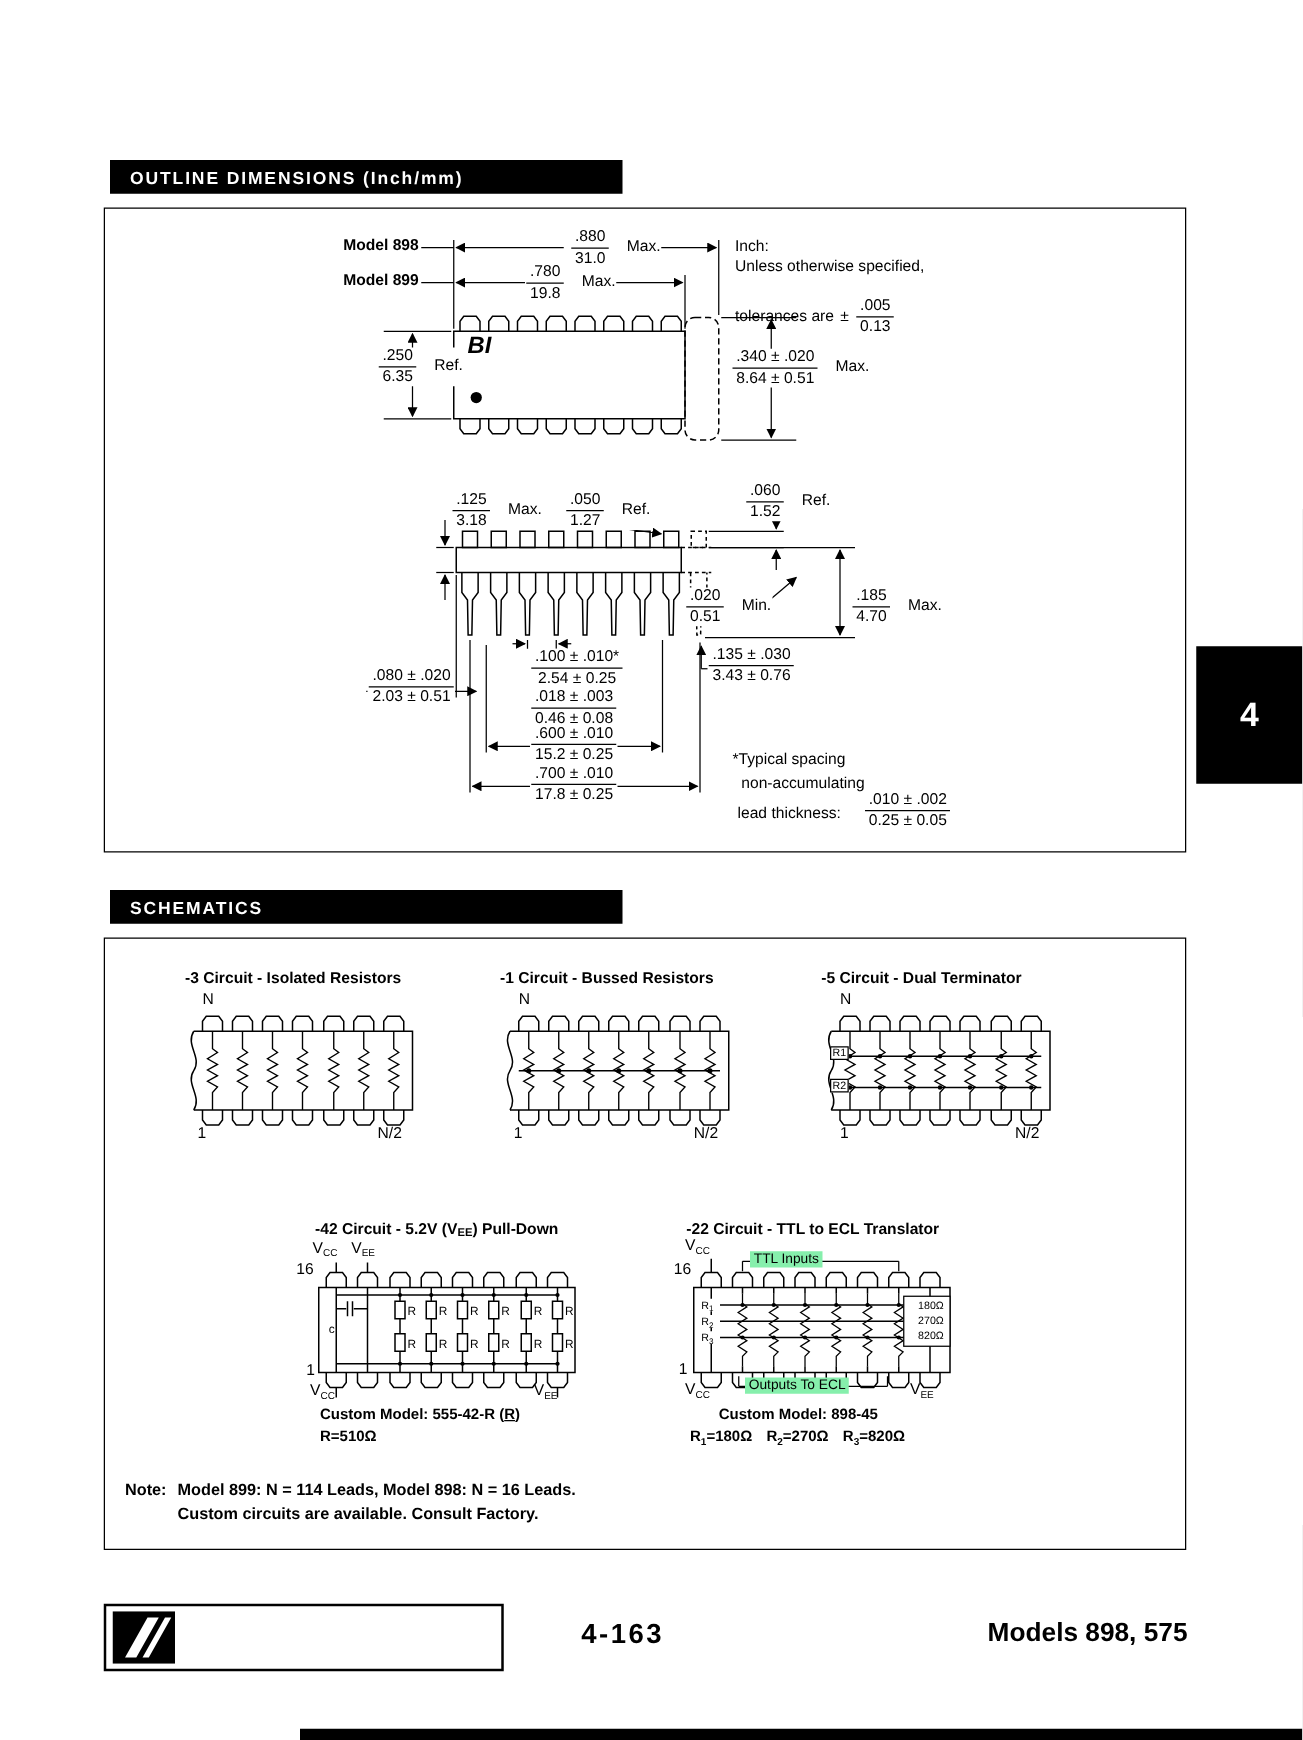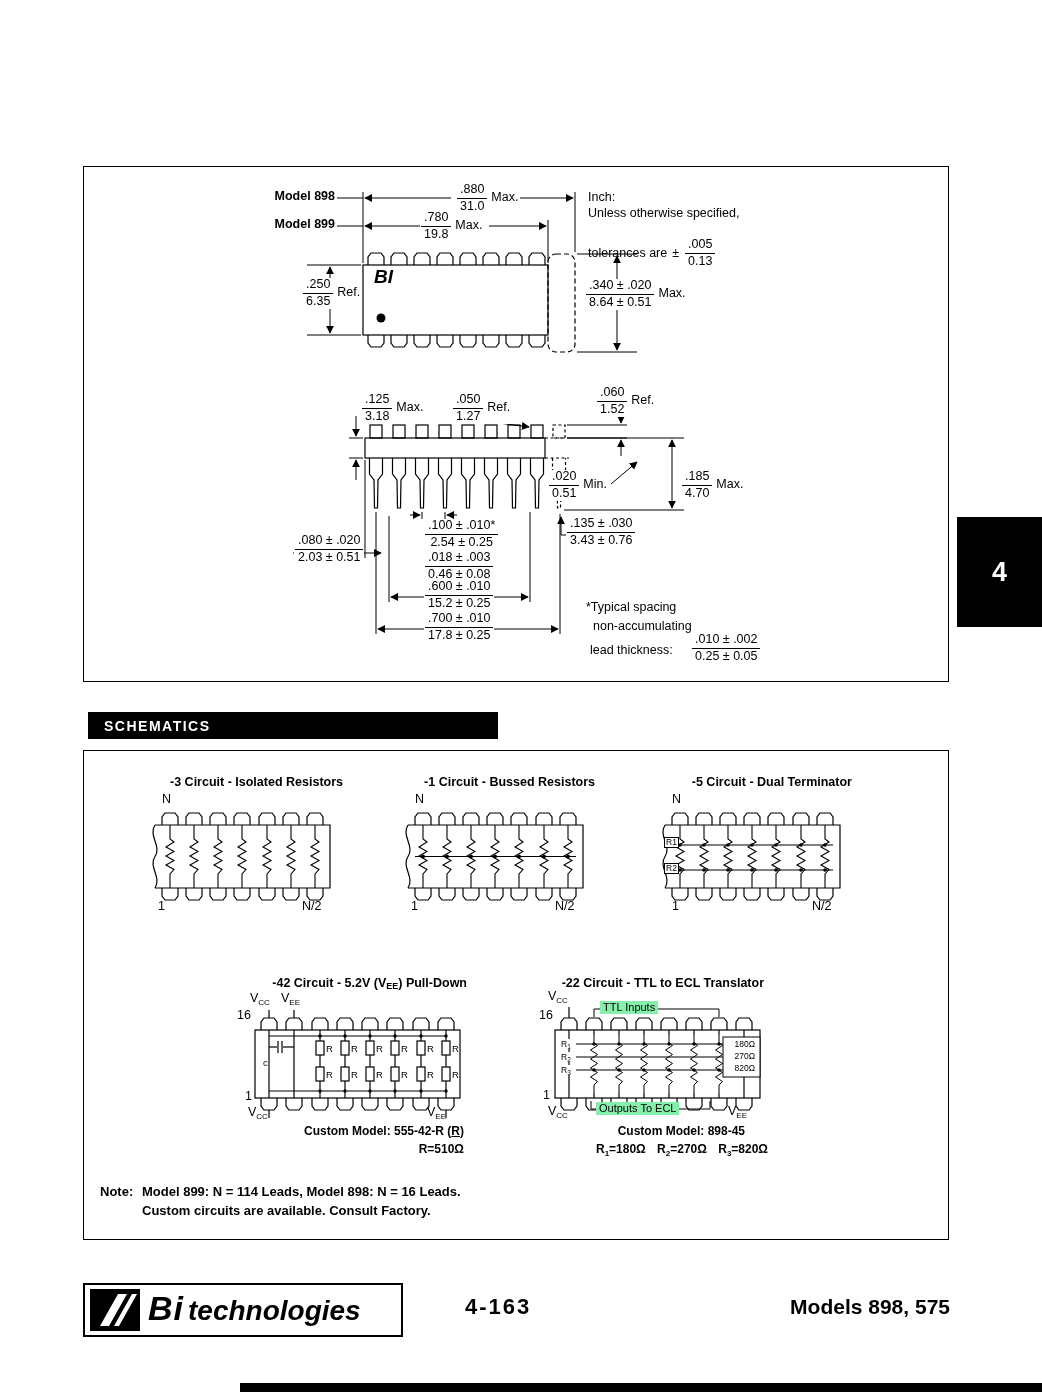--- a/index.html
+++ b/index.html
@@ -2,46 +2,49 @@
 <html><head>
 <meta charset="utf-8">
 <style>
   html,body{margin:0;padding:0;background:#e8e8e8}
   .page{position:relative;width:1042px;height:1392px;background:#fff;font-family:"Liberation Sans",sans-serif;color:#000;overflow:hidden;margin:0 auto}
   .lay{position:absolute}
   .sec-header{position:absolute;left:88px;width:410px;height:27px;background:#000;color:#fff;font-weight:bold;font-size:14px;letter-spacing:1.5px;display:flex;align-items:center;padding-left:16px;box-sizing:border-box}
   .box{position:absolute;border:1.6px solid #000;background:transparent;box-sizing:border-box}
   .lb{position:absolute;font-size:12.5px;line-height:1.2;white-space:nowrap}
   .bd{font-weight:bold}
-  .ctr{text-align:right}
+  .ctr{text-align:left}
   .wbg{background:#86efac;padding:0 3px}
   .sb{font-size:8px;vertical-align:-3px}
   .sb2{font-size:9px;vertical-align:-2px}
   .u{text-decoration:underline}
-  .dim{position:absolute;display:flex;align-items:center;gap:4px;background:#fff;padding:0 1px;font-size:12.5px;line-height:1.1;white-space:nowrap}
+  .dim{position:absolute;display:flex;align-items:center;gap:14px;background:#fff;padding:0 1px;font-size:12.5px;line-height:1.1;white-space:nowrap}
   .dim .ft{display:block;text-align:center;border-bottom:1.3px solid #000;padding:0 3px 1px}
   .dim .fb{display:block;text-align:center;padding-top:1px}
   .notes{position:absolute;left:588px;top:190px;font-size:12.5px;line-height:1.25}
   .notes .tol{display:flex;align-items:center;gap:5px;margin-top:17px}
   .tab4{position:absolute;left:957px;top:517px;width:85px;height:110px;background:#000;color:#fff;display:flex;align-items:center;justify-content:center;font-size:27px;font-weight:bold}
   .tinybox{position:absolute;font-size:8.5px;border:1px solid #000;padding:0 1px;background:#fff;line-height:1.1}
   .note-row{position:absolute;font-size:13px;font-weight:bold}
   .footer-box{position:absolute;left:83px;top:1283px;width:320px;height:54px;border:2.5px solid #000;box-sizing:border-box}
   .brand{position:absolute;left:148px;top:1289px;font-weight:bold;font-style:italic;white-space:nowrap}
   .brand .bi{font-size:34px;letter-spacing:1px}
   .brand .rest{font-size:28px;margin-left:4px}
   .pagenum{position:absolute;left:465px;top:1294px;font-size:22px;font-weight:bold;letter-spacing:2px}
   .models{position:absolute;left:760px;top:1295px;width:190px;text-align:right;font-size:21px;font-weight:bold}
   .bstrip{position:absolute;left:240px;top:1383px;width:802px;height:9px;background:#000}
 </style>
 </head>
 <body>
 
 <div class="page">
 
+  <div class="sec-header" style="top:128px">
+    <span>OUTLINE DIMENSIONS (Inch/mm)</span>
+  </div>
 
   <div class="box" style="left:83px;top:166px;width:866px;height:516px"></div>
 
   <svg class="lay" style="left:83px;top:166px" width="866" height="516" viewBox="0 0 866 516">
     <defs>
       <marker id="ar" viewBox="0 0 10 10" refX="9" refY="5" markerWidth="8" markerHeight="8" orient="auto-start-reverse">
           <path d="M0 0 L10 5 L0 10 z" fill="#000"></path>
         </marker>
     </defs>
     <g stroke="#000" stroke-width="1.2" fill="none">
@@ -598,20 +601,17 @@
   <div class="note-row" style="left:100px;top:1184px">Note:</div>
   <div class="note-row" style="left:142px;top:1184px">Model 899: N = 114 Leads, Model 898: N = 16 Leads.</div>
   <div class="note-row" style="left:142px;top:1203px">Custom circuits are available.  Consult Factory.</div>
 
   <div class="footer-box"></div>
   <svg class="lay" style="left:90px;top:1289px" width="50" height="42" viewBox="0 0 50 42">
     <rect x="0" y="0" width="50" height="42" fill="#000"></rect>
     <polygon points="28,5 37,5 19,37 10,37" fill="#fff"></polygon>
     <polygon points="42,5 47,5 29,37 24,37" fill="#fff"></polygon>
   </svg>
-  <div class="brand">
-    <span class="bi">Bi</span><span class="rest">technologies</span>
-  </div>
   <div class="pagenum">4-163</div>
   <div class="models">Models 898, 575</div>
   <div class="bstrip"></div>
 
 </div>
 
 </body></html>

